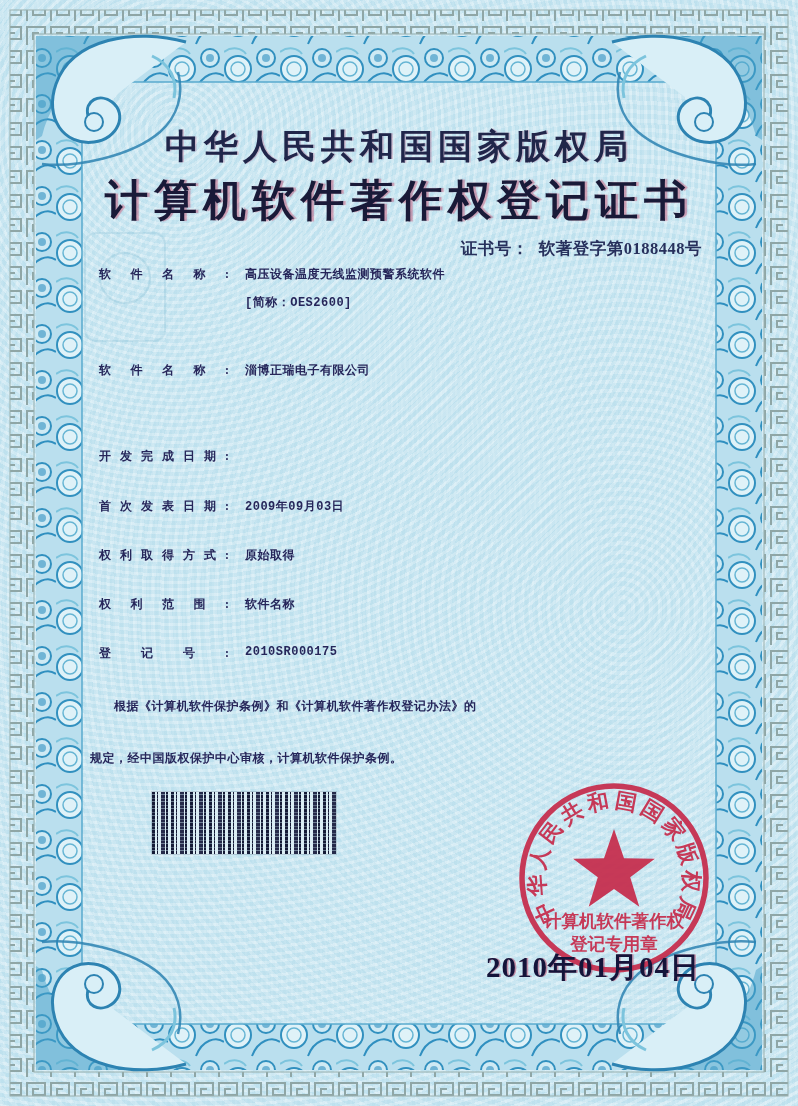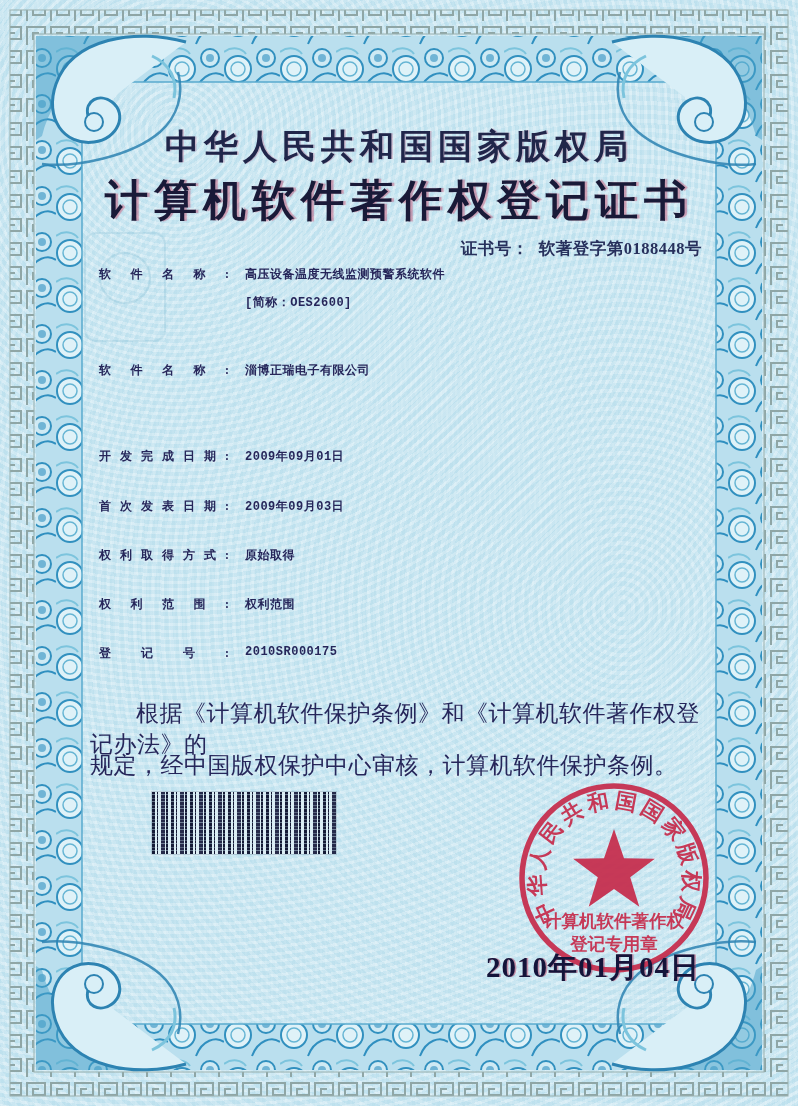--- a/index.html
+++ b/index.html
@@ -33,21 +33,21 @@
     font-size:16.5px;font-weight:bold;color:#27305c;letter-spacing:.5px;
   }
   .certline .num{margin-left:10px;}
   .row{position:absolute;left:0;width:798px;height:30px;font-size:12px;font-weight:bold;color:#26265a;margin-left:7px;}
   .lbl{
     position:absolute;left:92px;width:130px;display:inline-block;
     text-align:justify;text-align-last:justify;
   }
   .val{position:absolute;left:238px;white-space:nowrap;letter-spacing:.5px;font-family:Liberation Mono, monospace;}
   .pline{
-    position:absolute;left:90px;width:632px;font-size:23px;font-weight:normal;
+    position:absolute;left:90px;width:632px;font-size:12px;font-weight:bold;
     color:#26265a;letter-spacing:.5px;
   }
   .indent{text-indent:2em;}
   .barcode{
     position:absolute;left:152px;top:792px;width:184px;height:62px;
     background:
       repeating-linear-gradient(0deg, rgba(205,233,243,0) 0 3px, rgba(205,233,243,.45) 3px 4px, rgba(205,233,243,0) 4px 6px, rgba(205,233,243,.3) 6px 7px),
       repeating-linear-gradient(90deg,
         #141a36 0 3px, #dcedf4 3px 5px,
         #141a36 5px 6px, #dcedf4 6px 9px,
@@ -143,33 +143,32 @@
     </div>
     <div class="row" style="top:294px">
       <span class="val">[简称：OES2600]</span>
     </div>
     <div class="row" style="top:362px">
       <span class="lbl">软件名称:</span>
       <span class="val">淄博正瑞电子有限公司</span>
     </div>
     <div class="row" style="top:448px">
       <span class="lbl">开发完成日期:</span>
-      <span class="val">2009年09月01日</span>
     </div>
     <div class="row" style="top:498px">
       <span class="lbl">首次发表日期:</span>
       <span class="val">2009年09月03日</span>
     </div>
     <div class="row" style="top:547px">
       <span class="lbl">权利取得方式:</span>
       <span class="val">原始取得</span>
     </div>
     <div class="row" style="top:596px">
       <span class="lbl">权利范围:</span>
-      <span class="val">权利范围</span>
+      <span class="val">软件名称</span>
     </div>
     <div class="row" style="top:645px">
       <span class="lbl">登记号:</span>
       <span class="val">2010SR000175</span>
     </div>
 
     <div class="pline indent" style="top:698px">根据《计算机软件保护条例》和《计算机软件著作权登记办法》的</div>
     <div class="pline" style="top:750px">规定，经中国版权保护中心审核，计算机软件保护条例。</div>
 
     <div class="barcode"></div>

